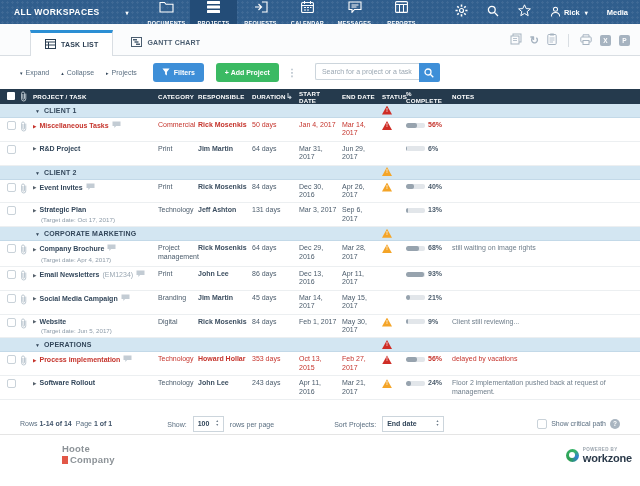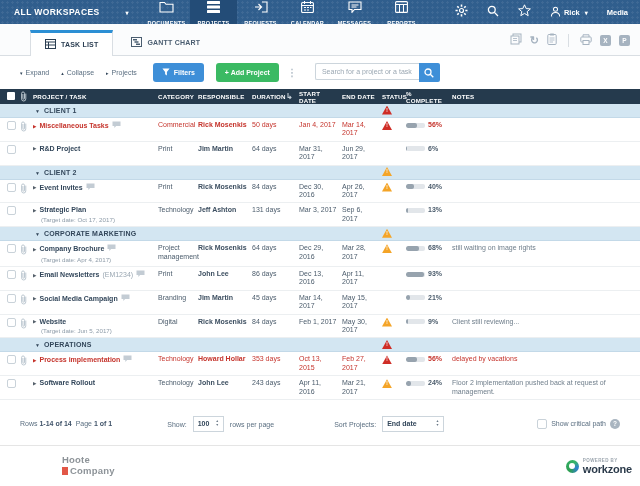--- a/index.html
+++ b/index.html
@@ -91,21 +91,21 @@
   .pagebar b { color:#41546a; }
   .selbox { border:1px solid #ccd5dc; background:#fff; height:16px; display:inline-flex; align-items:center; gap:6px; padding:0 4px; font-size:7px; font-weight:bold; color:#33475b; margin:0 4px; cursor:pointer; }
   .spin { display:inline-flex; flex-direction:column; align-items:center; }
   .spin i { font-size:3.5px; line-height:3.8px; color:#6b7a88; font-style:normal; }
   .blk-show { margin-left:55px; }
   .blk-sort { margin-left:60px; }
   .blk-crit { margin-left:auto; display:flex; align-items:center; gap:4px; }
   .qmark { width:10px; height:10px; border-radius:50%; background:#a9b5c0; color:#fff; font-size:6.5px; font-weight:bold; display:inline-flex; align-items:center; justify-content:center; }
 
   
-  .footer { position:absolute; bottom:0; left:0; right:0; height:41px; background:#fff; border-top:1px solid #e5e5e5; display:flex; align-items:center;gap:40px; }
+  .footer { position:absolute; bottom:11px; left:0; right:0; height:41px; background:#fff; border-top:1px solid #e5e5e5; display:flex; align-items:center;gap:40px; }
   .client-logo { margin-left:62px; color:#8d9398; font-weight:bold; font-size:9.5px; line-height:1.15; letter-spacing:.2px; }
   .logo-line2 { display:flex; align-items:center; gap:2px; }
   .logo-mark { width:6px; height:8px; background:#e25747; display:inline-block; }
   .wz { margin-left:auto; margin-right:8px; display:flex; align-items:center; gap:4px; }
   .wz-circle { width:13px; height:13px; border-radius:50%;
     background:conic-gradient(from 210deg,#2d9e52,#35b469 50%,#2f7fd1 72%,#2d9e52); position:relative; }
   .wz-circle::after { content:''; position:absolute; inset:3.5px; background:#fff; border-radius:50%; }
   .wz-text { display:flex; flex-direction:column; align-items:flex-start; }
   .powered { font-size:4.5px; color:#9aa4ad; letter-spacing:.4px; font-weight:bold; }
   .brand { font-size:11px; font-weight:bold; color:#2b3a4a; letter-spacing:-.2px; line-height:1; margin-top:1px; }

